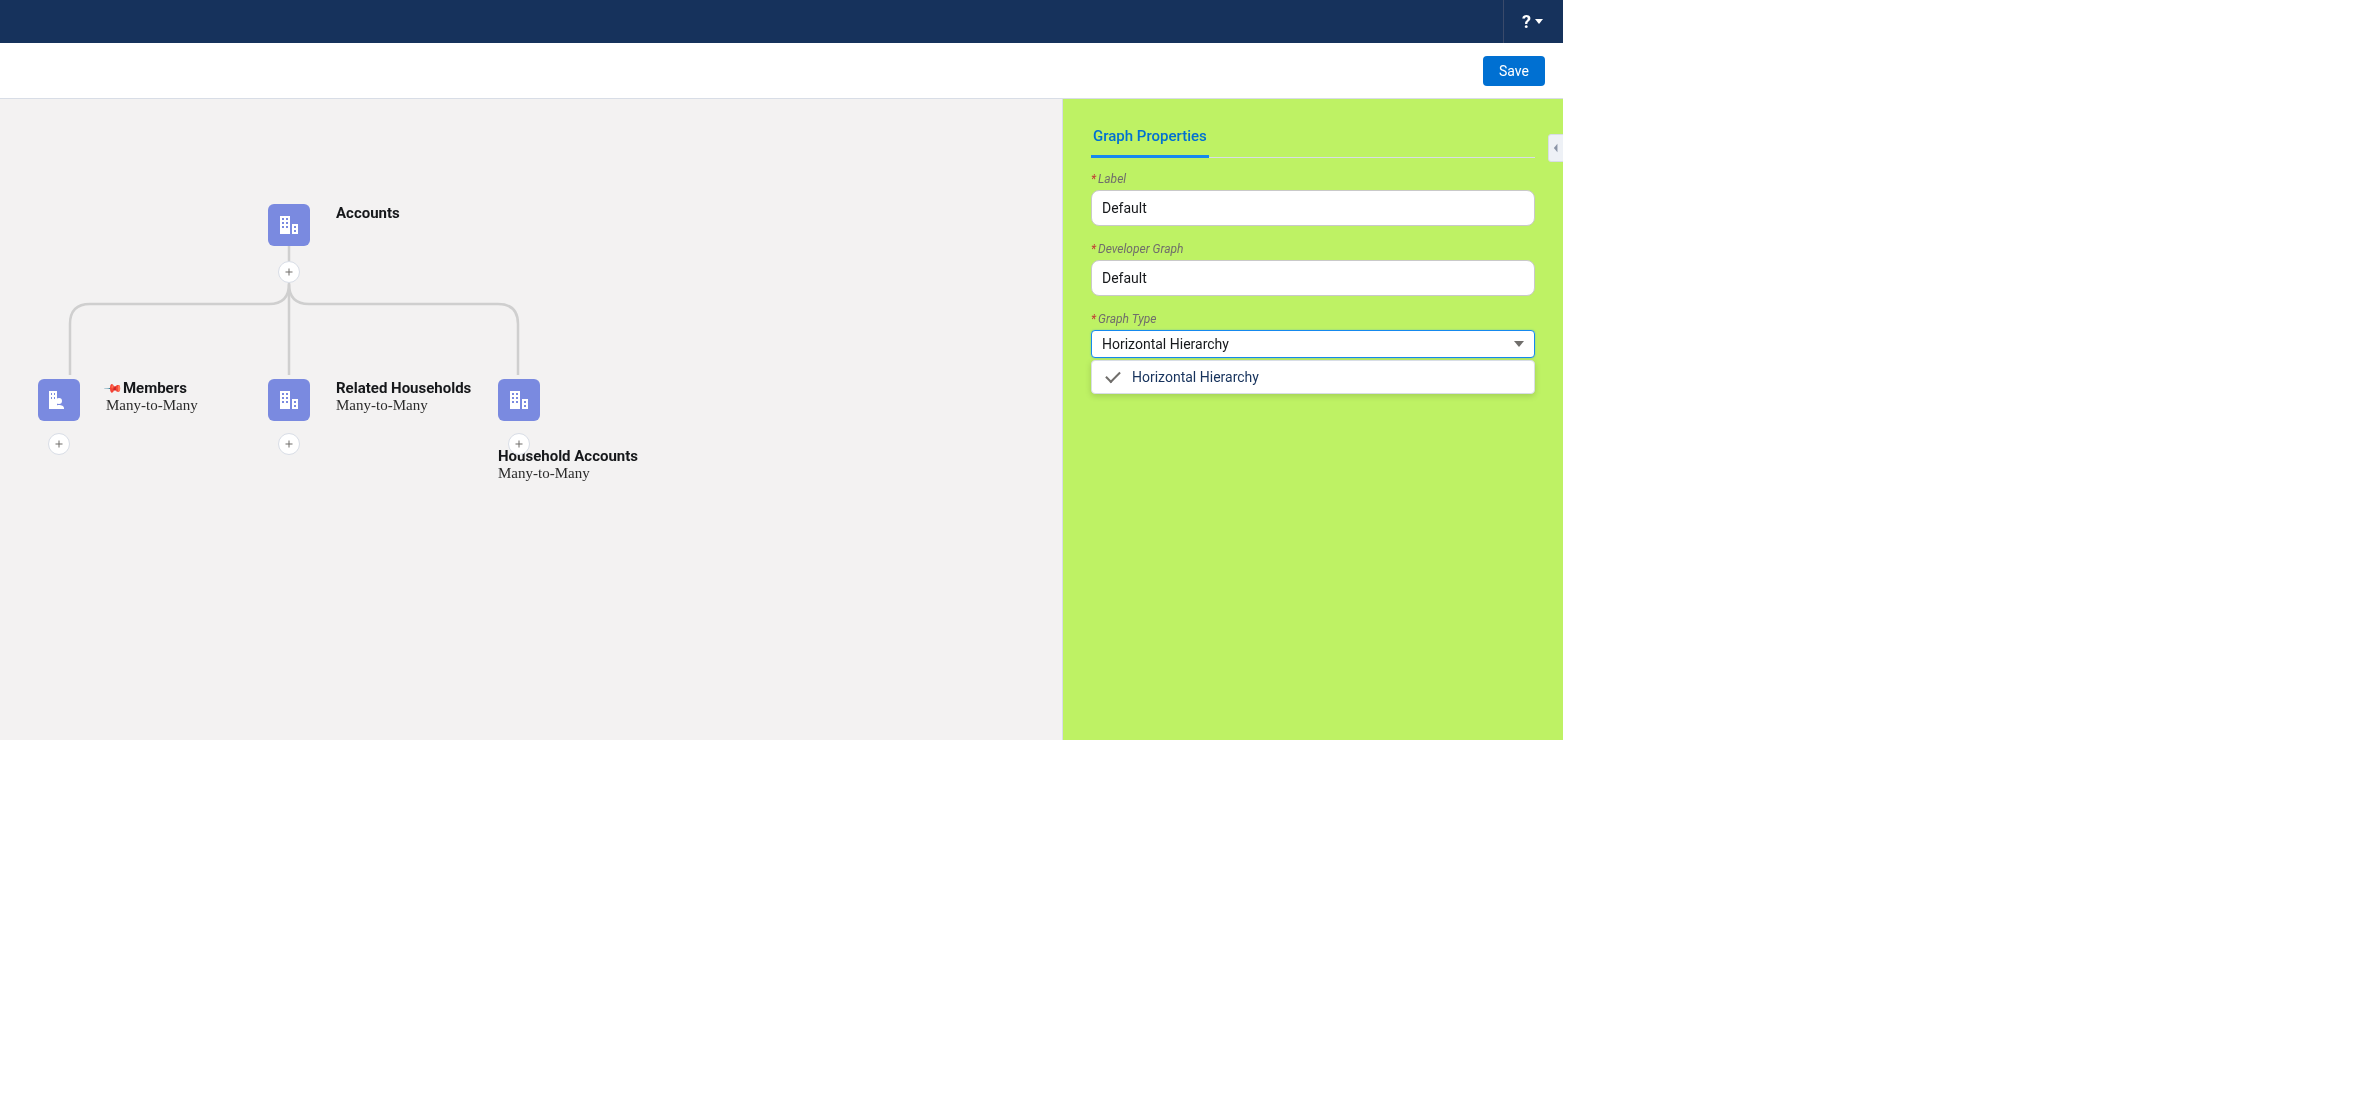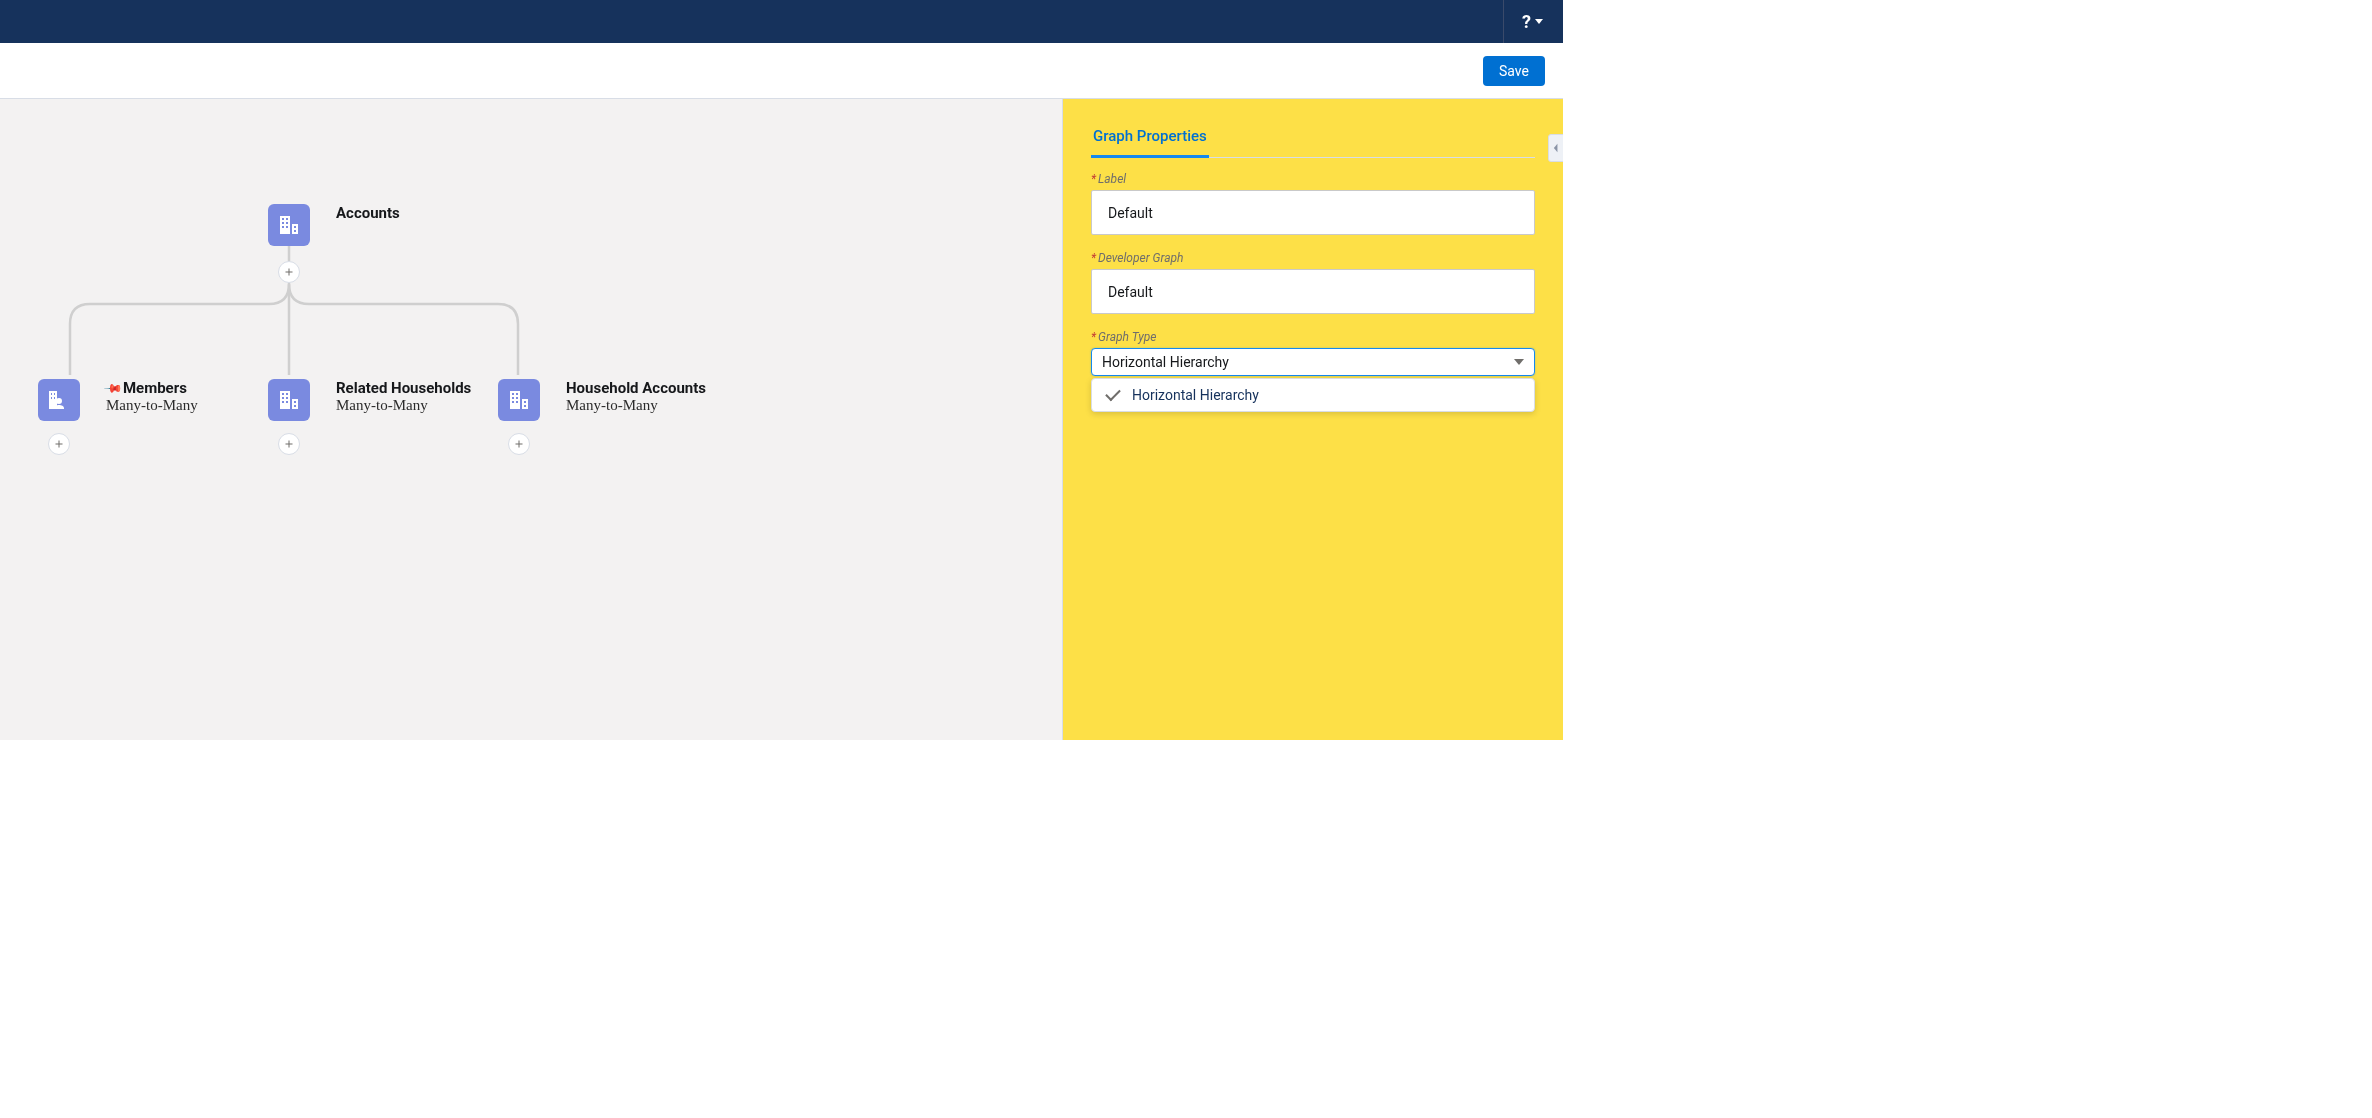--- a/index.html
+++ b/index.html
@@ -9,21 +9,21 @@
     .help-wrap { display: flex; align-items: center; gap: 4px; color: #fff; cursor: pointer; }
     .help-icon { font-size: 18px; font-weight: 700; color: #fff; }
     .caret-down { width: 0; height: 0; border-left: 4px solid transparent; border-right: 4px solid transparent; border-top: 5px solid #fff; }
     .topbar-divider { width: 1px; height: 43px; background: #3a4a6a; margin: 0 10px 0 6px; }
 
     .savebar { height: 56px; background: #fff; border-bottom: 1px solid #d8dde6; display: flex; justify-content: flex-end; align-items: center; padding-right: 18px; }
     .save-button { background: #0070d2; color: #fff; border: none; border-radius: 4px; padding: 7px 16px; font-size: 14px; cursor: pointer; }
 
     .main { display: flex; height: calc(100% - 85px); }
     .canvas { flex: 1; background: #f3f2f2; border-right: 1px solid #d8dde6; position: relative; overflow: hidden; }
-    .properties { width: 500px; background: #fde047; padding: 22px 28px 0 28px; position: relative; }
+    .properties { width: 500px; background: #bef264; padding: 22px 28px 0 28px; position: relative; }
 
     
     .node { position: absolute; display: flex; align-items: flex-start; gap: 26px; }
     .node-icon { width: 42px; height: 42px; background: #7a8ae0; border-radius: 6px; display: flex; align-items: center; justify-content: center; }
     .node-icon svg { width: 24px; height: 24px; fill: #fff; }
     .node-text { display: flex; flex-direction: column; }
     .node-title { font-size: 15px; font-weight: 700; color: #16181b; }
     .node-sub { font-size: 15px; color: #2b2b2b; font-family: Liberation Serif, serif; }
     .pin { display: inline-block; margin-right: 2px; transform: rotate(45deg); font-size: 12px; color: #16181b; }
 
@@ -33,21 +33,21 @@
     .connector { position: absolute; stroke: #cfcfcf; fill: none; stroke-width: 2.5; }
 
     
     .tab-row { border-bottom: 1px solid #d8dde6; margin-bottom: 14px; }
     .tab { display: inline-block; padding: 6px 2px 10px 2px; margin-right: 20px; font-size: 15px; color: #16325c; font-weight: 500; }
     .tab.active { color: #0070d2; border-bottom: 3px solid #1589ee; margin-bottom: -1px; }
 
     .field-group { margin-bottom: 16px; }
     .field-label { font-size: 12px; color: #706e6b; margin-bottom: 4px; display: block; font-style: italic; }
     .req { color: #c23934; margin-right: 2px; }
-    .text-input { width: 100%; height: 45px; border: 1px solid #c9c9c9; border-radius: 2px; padding: 0 16px; font-size: 14px; color: #16181b; }
+    .text-input { width: 100%; height: 36px; border: 1px solid #c9c9c9; border-radius: 8px; padding: 0 10px; font-size: 14px; color: #16181b; }
     .select-box { width: 100%; height: 28px; border: 1.5px solid #1589ee; border-radius: 4px; padding: 0 10px; font-size: 14px; color: #16181b; display: flex; align-items: center; justify-content: space-between; cursor: pointer; background: #fff; box-shadow: 0 0 2px rgba(21,137,238,.4); }
     .select-caret { width: 0; height: 0; border-left: 5px solid transparent; border-right: 5px solid transparent; border-top: 6px solid #706e6b; }
 
     .dropdown { margin-top: 2px; width: 100%; border: 1px solid #d8dde6; border-radius: 4px; background: #fff; box-shadow: 0 2px 6px rgba(0,0,0,.15); overflow: hidden; }
     .dropdown-item { padding: 8px 14px 8px 40px; font-size: 14px; color: #16325c; cursor: pointer; position: relative; }
     .dropdown-item.selected::before { content: ""; position: absolute; left: 14px; top: 50%; width: 12px; height: 6px; border-left: 2px solid #706e6b; border-bottom: 2px solid #706e6b; transform: translateY(-70%) rotate(-45deg); }
     .dropdown-item.hover { background: #f3f2f2; }
 
     .collapse-tab { position: absolute; top: 35px; right: -1px; width: 16px; height: 28px; background: #eef1f6; border: 1px solid #d8dde6; border-radius: 3px 0 0 3px; display: flex; align-items: center; justify-content: center; cursor: pointer; }
     .collapse-tab svg { width: 8px; height: 10px; fill: #8a94a6; }
@@ -125,21 +125,21 @@
         <span class="node-title">Related Households</span>
         <span class="node-sub">Many-to-Many</span>
       </div>
     </div>
     <div class="plus-btn" style="left:278px;top:334px;">
       <svg viewBox="0 0 24 24">
           <path d="M11 5h2v6h6v2h-6v6h-2v-6H5v-2h6z"></path>
         </svg>
     </div>
 
-    <div class="node" style="left:498px;top:280px;">
+    <div class="node" style="left:498px;top:280px;flex-direction:column;">
       <div class="node-icon">
         <svg viewBox="0 0 24 24">
             <path d="M3 3h10v18H3V3zm2 2v2h2V5H5zm4 0v2h2V5H9zM5 9v2h2V9H5zm4 0v2h2V9H9zM5 13v2h2v-2H5zm4 0v2h2v-2H9zM15 11h6v10h-6V11zm2 2v2h2v-2h-2zm0 4v2h2v-2h-2z"></path>
           </svg>
       </div>
       <div class="node-text">
         <span class="node-title">Household Accounts</span>
         <span class="node-sub">Many-to-Many</span>
       </div>
     </div>

